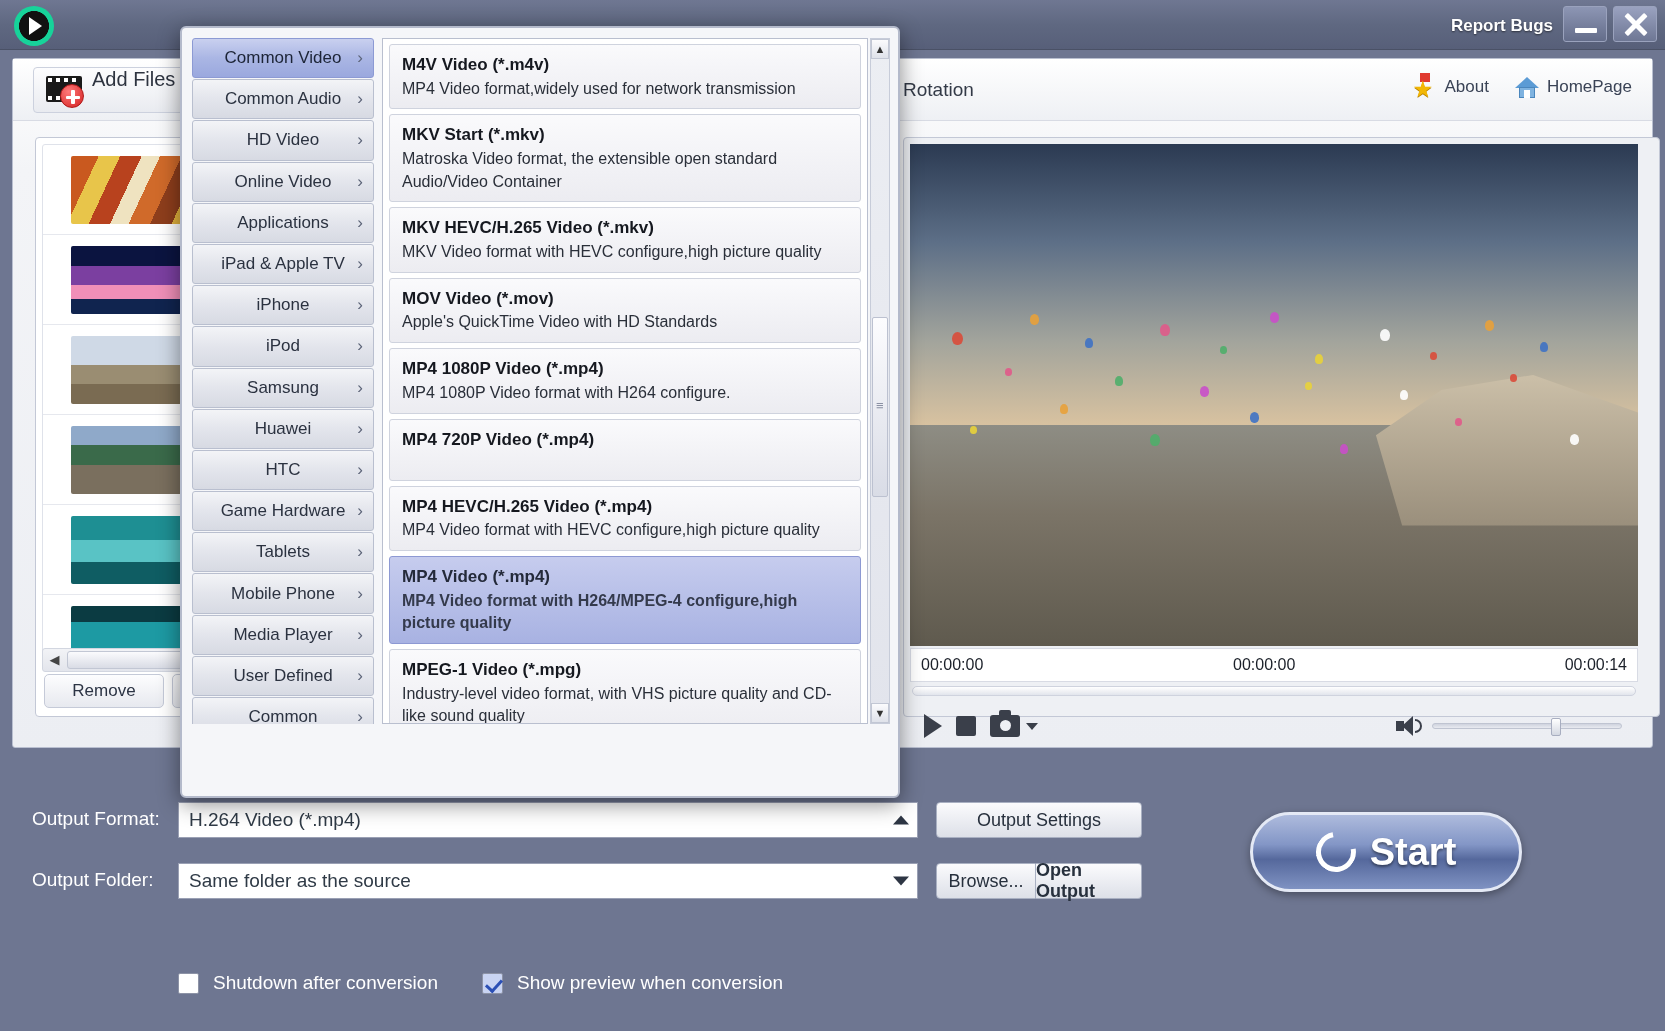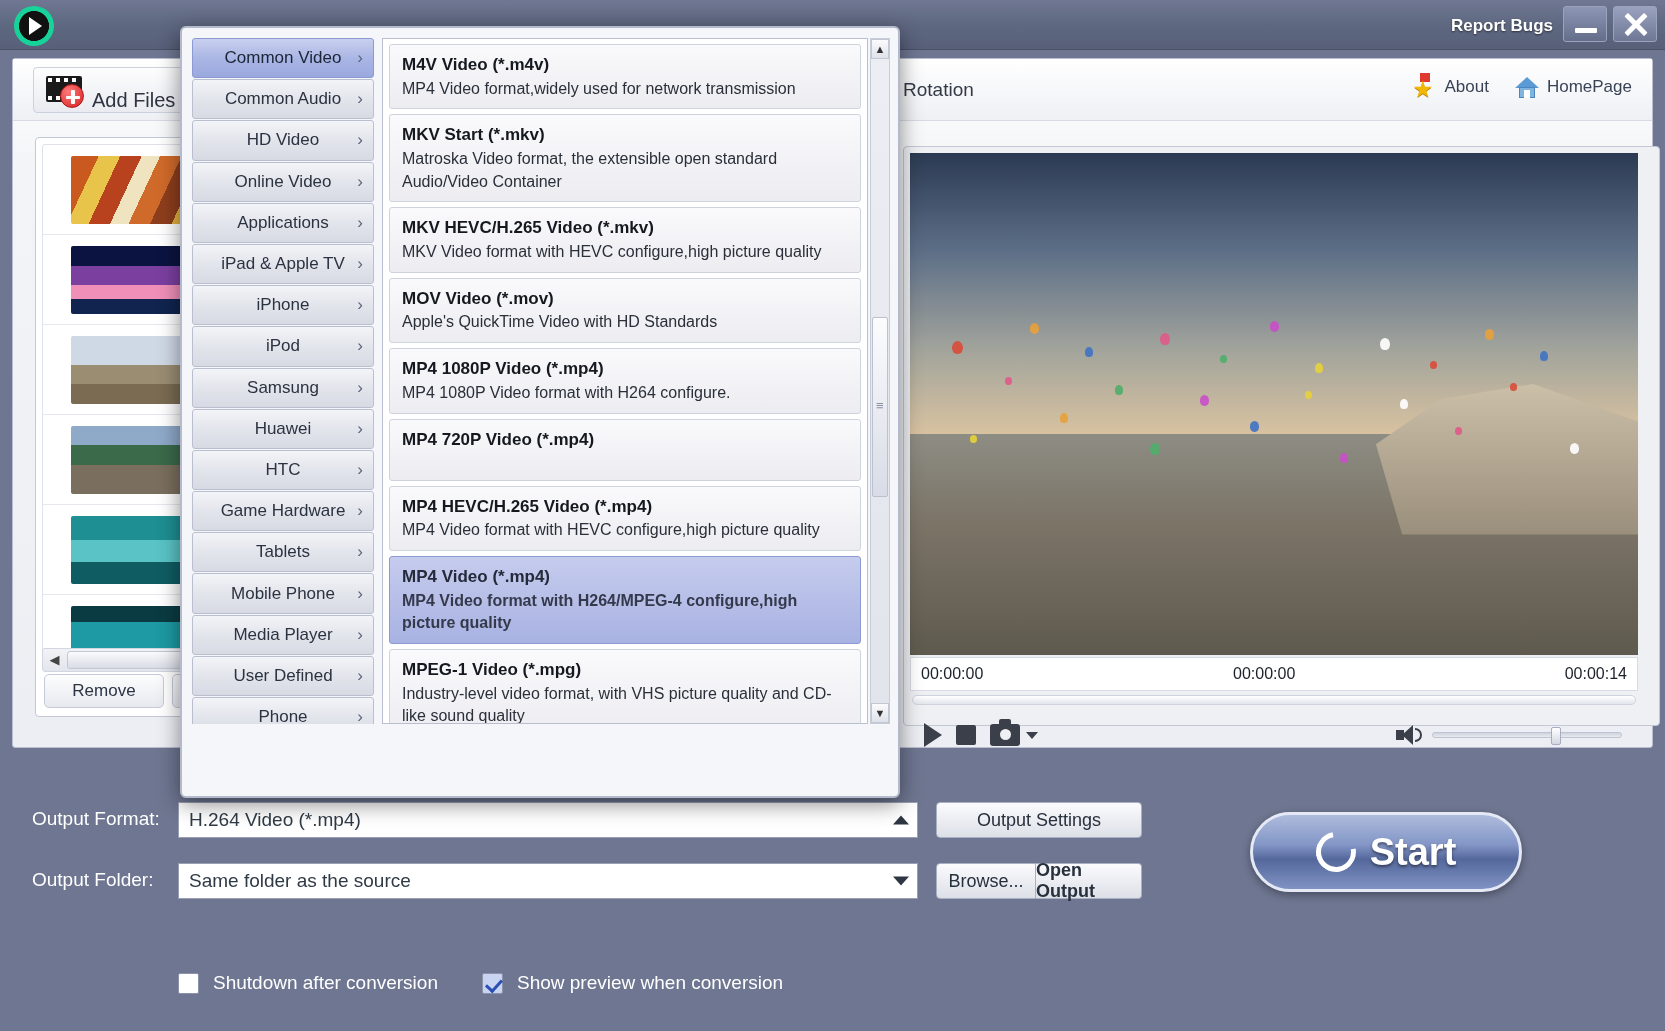--- a/index.html
+++ b/index.html
@@ -58,21 +58,21 @@
     background:linear-gradient(to bottom,#ffffff 0%,#f3f4f7 16%,#eceef3 100%);
     border:1px solid #b9bfd0; border-radius:3px;
   }
   .toolbar{
     position:absolute; left:0; top:0; width:100%; height:62px;
     background:linear-gradient(to bottom,#ffffff,#eef0f4);
     border-bottom:1px solid #d8dbe4;
   }
   .addfiles{
     position:absolute; left:20px; top:8px; height:46px; padding:0 16px 0 58px;
-    display:flex; align-items:flex-end; font-size:20px; color:#2e3440;
+    display:flex; align-items:flex-start; font-size:20px; color:#2e3440;
     background:linear-gradient(to bottom,#fdfdfe,#e9ebf0); border:1px solid #ccd1de; border-radius:4px;
     cursor:pointer;
   }
   .film-icon{ position:absolute; left:12px; top:8px; width:40px; height:30px; }
   .film-icon .strip{
     position:absolute; left:0; top:0; width:36px; height:26px; background:#1a1a1a; border-radius:2px;
   }
   .film-icon .strip:before,.film-icon .strip:after{
     content:""; position:absolute; left:2px; width:32px; height:4px;
     background:repeating-linear-gradient(to right,#fff 0 4px, #1a1a1a 4px 8px);
@@ -149,21 +149,21 @@
   .fl-buttons{ position:absolute; left:8px; bottom:8px; display:flex; gap:8px; }
   .btn-flat{
     min-width:120px; height:34px; padding:0 16px; display:flex; align-items:center; justify-content:center;
     font-size:17px; color:#2c3444; background:linear-gradient(to bottom,#fdfdfe,#e7e9ef);
     border:1px solid #c5cad8; border-radius:5px; cursor:pointer;
   }
 
   
   .preview{
     position:absolute; left:890px; top:78px; width:757px; height:580px;
-    background:#eef0f4; border:1px solid #c3c8d6; border-radius:4px;margin-top:9px;
+    background:#eef0f4; border:1px solid #c3c8d6; border-radius:4px;
   }
   .video-area{
     position:absolute; left:6px; top:6px; width:728px; height:502px; background:#111; overflow:hidden;
   }
   .sky{ position:absolute; left:0; top:0; width:100%; height:56%;
         background:linear-gradient(to bottom,#2b3a52 0%, #5d6f87 35%, #a2a49c 70%, #d8c2a0 100%); }
   .ground{ position:absolute; left:0; top:56%; width:100%; height:44%;
         background:linear-gradient(to bottom,#8e8d84 0%, #7b7467 40%, #5f5a4e 100%); }
   .ridge{ position:absolute; right:0; top:46%; width:36%; height:30%;
         background:linear-gradient(to bottom,#cbbfa8,#9a8f7c); clip-path:polygon(10% 100%,0 40%,25% 10%,60% 0,100% 25%,100% 100%); }
@@ -560,21 +560,21 @@
         </div>
         <div class="cat-item">
           <span>Media Player</span>
           <span class="chev">›</span>
         </div>
         <div class="cat-item">
           <span>User Defined</span>
           <span class="chev">›</span>
         </div>
         <div class="cat-item">
-          <span>Phone</span>
+          <span>Common</span>
           <span class="chev">›</span>
         </div>
       </div>
     <div class="fmt-col" id="fmt-col">
         <div class="fmt-item">
           <div class="fmt-title">M4V Video (*.m4v)</div>
           <div class="fmt-desc">MP4 Video format,widely used for network transmission</div>
         </div>
         <div class="fmt-item">
           <div class="fmt-title">MKV Start (*.mkv)</div>

